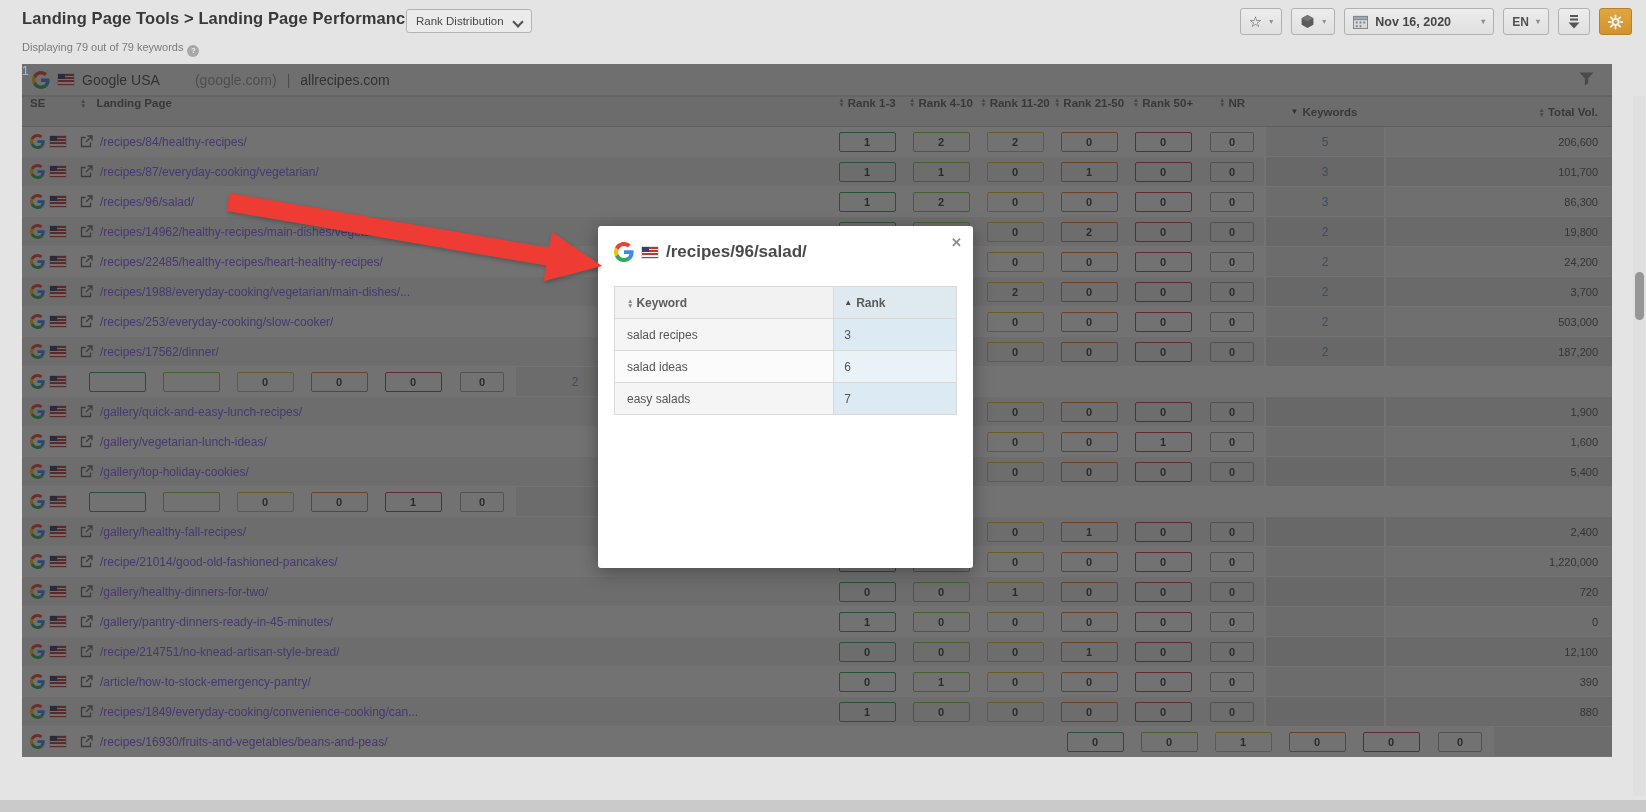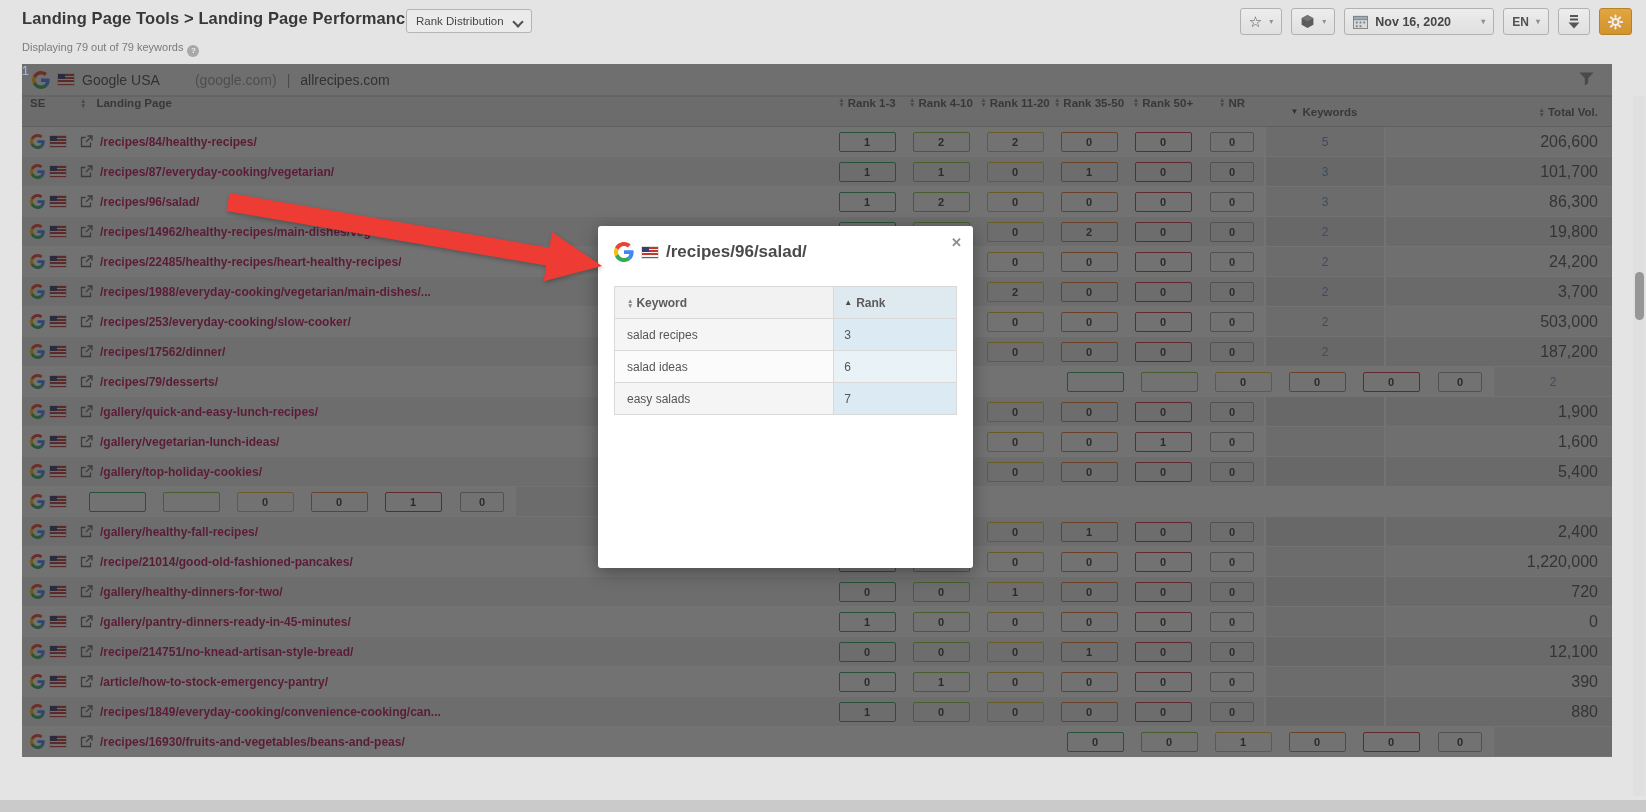--- a/index.html
+++ b/index.html
@@ -41,27 +41,27 @@
   .trow:nth-child(odd){ background:#fbfbfb; }
   .trow:nth-child(even){ background:#efefef; }
 
   .c-se { width:58px; display:flex; align-items:center; gap:5px; padding-left:8px; flex-shrink:0;}
   .c-lp { flex:1; display:flex; align-items:center; gap:7px; min-width:0; }
   .c-r  { width:74px; display:flex; justify-content:center; flex-shrink:0;}
   .c-nr { width:64px; display:flex; justify-content:center; flex-shrink:0;}
   .c-kw { width:120px; display:flex; justify-content:center; flex-shrink:0; align-self:stretch; align-items:center;}
   .c-tv { width:228px; display:flex; justify-content:flex-end; padding-right:14px; flex-shrink:0; align-self:stretch; align-items:center;}
   .trow .c-kw { background:rgba(0,0,0,.055); border-left:2px solid #fff; }
-  .trow .c-tv { background:rgba(0,0,0,.035); border-left:2px solid #fff; font-size:16px; color:#555; }
+  .trow .c-tv { background:rgba(0,0,0,.035); border-left:2px solid #fff; font-size:11px; color:#555; }
 
   .sort { display:inline-flex; flex-direction:column; margin-right:3px; line-height:0; }
   .sort i { font-style:normal; font-size:6.5px; color:#8a8a8a; line-height:5px; }
   .sort-one { font-size:8px; color:#4a4a4a; margin-right:4px; }
 
-  .url { font-size:12px; color:#be185d; text-decoration:none; white-space:nowrap; overflow:hidden; text-overflow:ellipsis; cursor:pointer;font-weight:bold;}
+  .url { font-size:12px; color:#8b5cf6; text-decoration:none; white-space:nowrap; overflow:hidden; text-overflow:ellipsis; cursor:pointer;}
   .kwlink { font-size:12px; color:#6d95c8; text-decoration:none; cursor:pointer;}
   .kwlink.dim { color:#aac1dd; }
 
   .box { width:57px; height:20px; border-radius:2px; text-align:center; line-height:18px; font-size:11px; font-weight:bold; color:#3c3c3c; border:1.5px solid #999; }
   .b0 { border-color:#2fa45e; } .b1 { border-color:#86c93f; } .b2 { border-color:#e9c234; }
   .b3 { border-color:#ea7c33; } .b4 { border-color:#cb3a4e; } .b5 { border-color:#a3a3a3; width:44px; }
 
   
   .usflag { width:16px; height:11px; position:relative; display:inline-block; flex-shrink:0;
             background:repeating-linear-gradient(#c0392b 0 1.6px,#f5f5f5 1.6px 3.2px); box-shadow:0 0 0 .5px #bbb;}
@@ -198,21 +198,21 @@
           <i>▲</i>
           <i>▼</i>
         </span>
         <span>Rank 11-20</span>
       </div>
     <div class="c-r">
         <span class="sort">
           <i>▲</i>
           <i>▼</i>
         </span>
-        <span>Rank 35-50</span>
+        <span>Rank 21-50</span>
       </div>
     <div class="c-r">
         <span class="sort">
           <i>▲</i>
           <i>▼</i>
         </span>
         <span>Rank 50+</span>
       </div>
     <div class="c-nr">
         <span class="sort">
@@ -610,28 +610,20 @@
   <path fill="#EA4335" d="M24 9.5c3.54 0 6.71 1.22 9.21 3.6l6.85-6.85C35.9 2.38 30.47 0 24 0 14.62 0 6.51 5.38 2.56 13.22l7.98 6.19C12.43 13.72 17.74 9.5 24 9.5z"></path>
   <path fill="#4285F4" d="M46.98 24.55c0-1.57-.15-3.09-.38-4.55H24v9.02h12.94c-.58 2.96-2.26 5.48-4.78 7.18l7.73 6c4.51-4.18 7.09-10.36 7.09-17.65z"></path>
   <path fill="#FBBC05" d="M10.53 28.59c-.48-1.45-.76-2.99-.76-4.59s.27-3.14.76-4.59l-7.98-6.19C.92 16.46 0 20.12 0 24c0 3.88.92 7.54 2.56 10.78l7.97-6.19z"></path>
   <path fill="#34A853" d="M24 48c6.48 0 11.93-2.13 15.89-5.81l-7.73-6c-2.15 1.45-4.92 2.3-8.16 2.3-6.26 0-11.57-4.22-13.47-9.91l-7.98 6.19C6.51 42.62 14.62 48 24 48z"></path>
 </svg>
           </span>
       <span class="usflag">
             <b></b>
           </span>
     </div>
-    <div class="c-lp">
-      <svg class="extlink" width="13" height="13" viewBox="0 0 13 13">
-        <path d="M10.5 7.5v4h-9v-9h4" fill="none" stroke="#666" stroke-width="1.3"></path>
-        <path d="M7.5 1h4.5v4.5" fill="none" stroke="#666" stroke-width="1.3"></path>
-        <path d="M11.5 1.5L6 7" stroke="#666" stroke-width="1.3"></path>
-      </svg>
-      <a class="url">/recipes/79/desserts/</a>
-    </div>
     <div class="c-r">
           <span class="box b0"></span>
         </div>
     <div class="c-r">
           <span class="box b1"></span>
         </div>
     <div class="c-r">
           <span class="box b2">0</span>
         </div>
     <div class="c-r">

